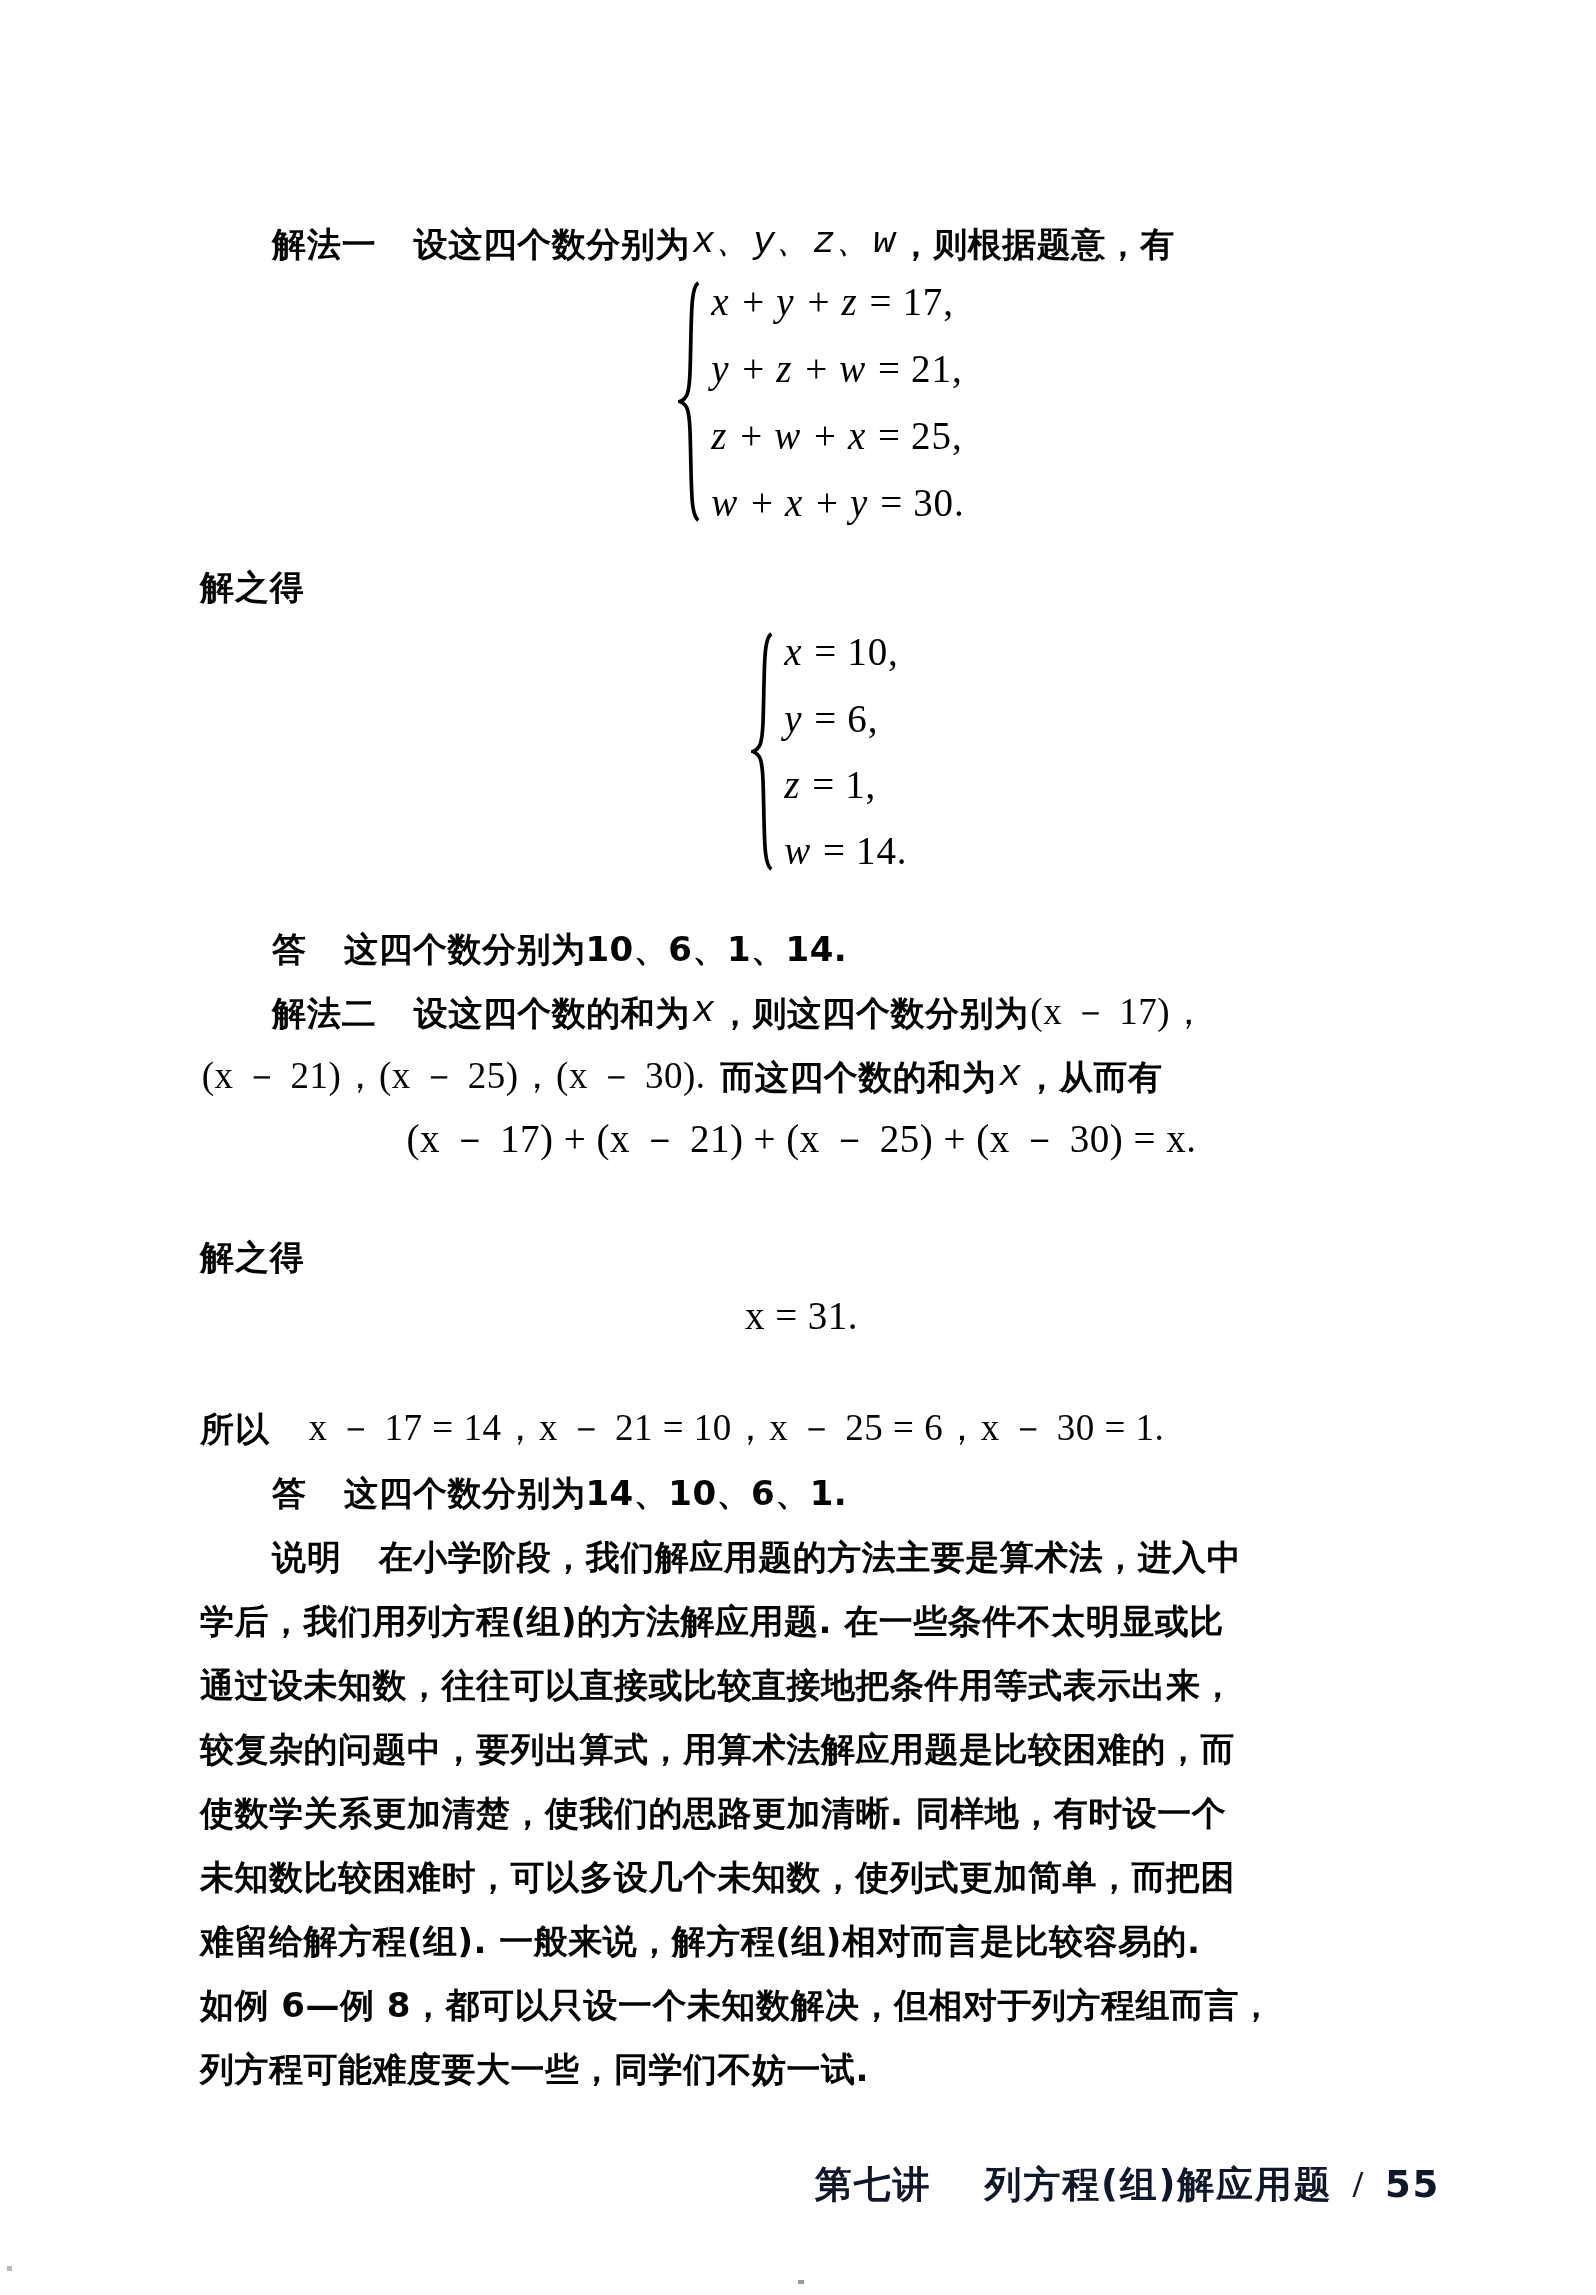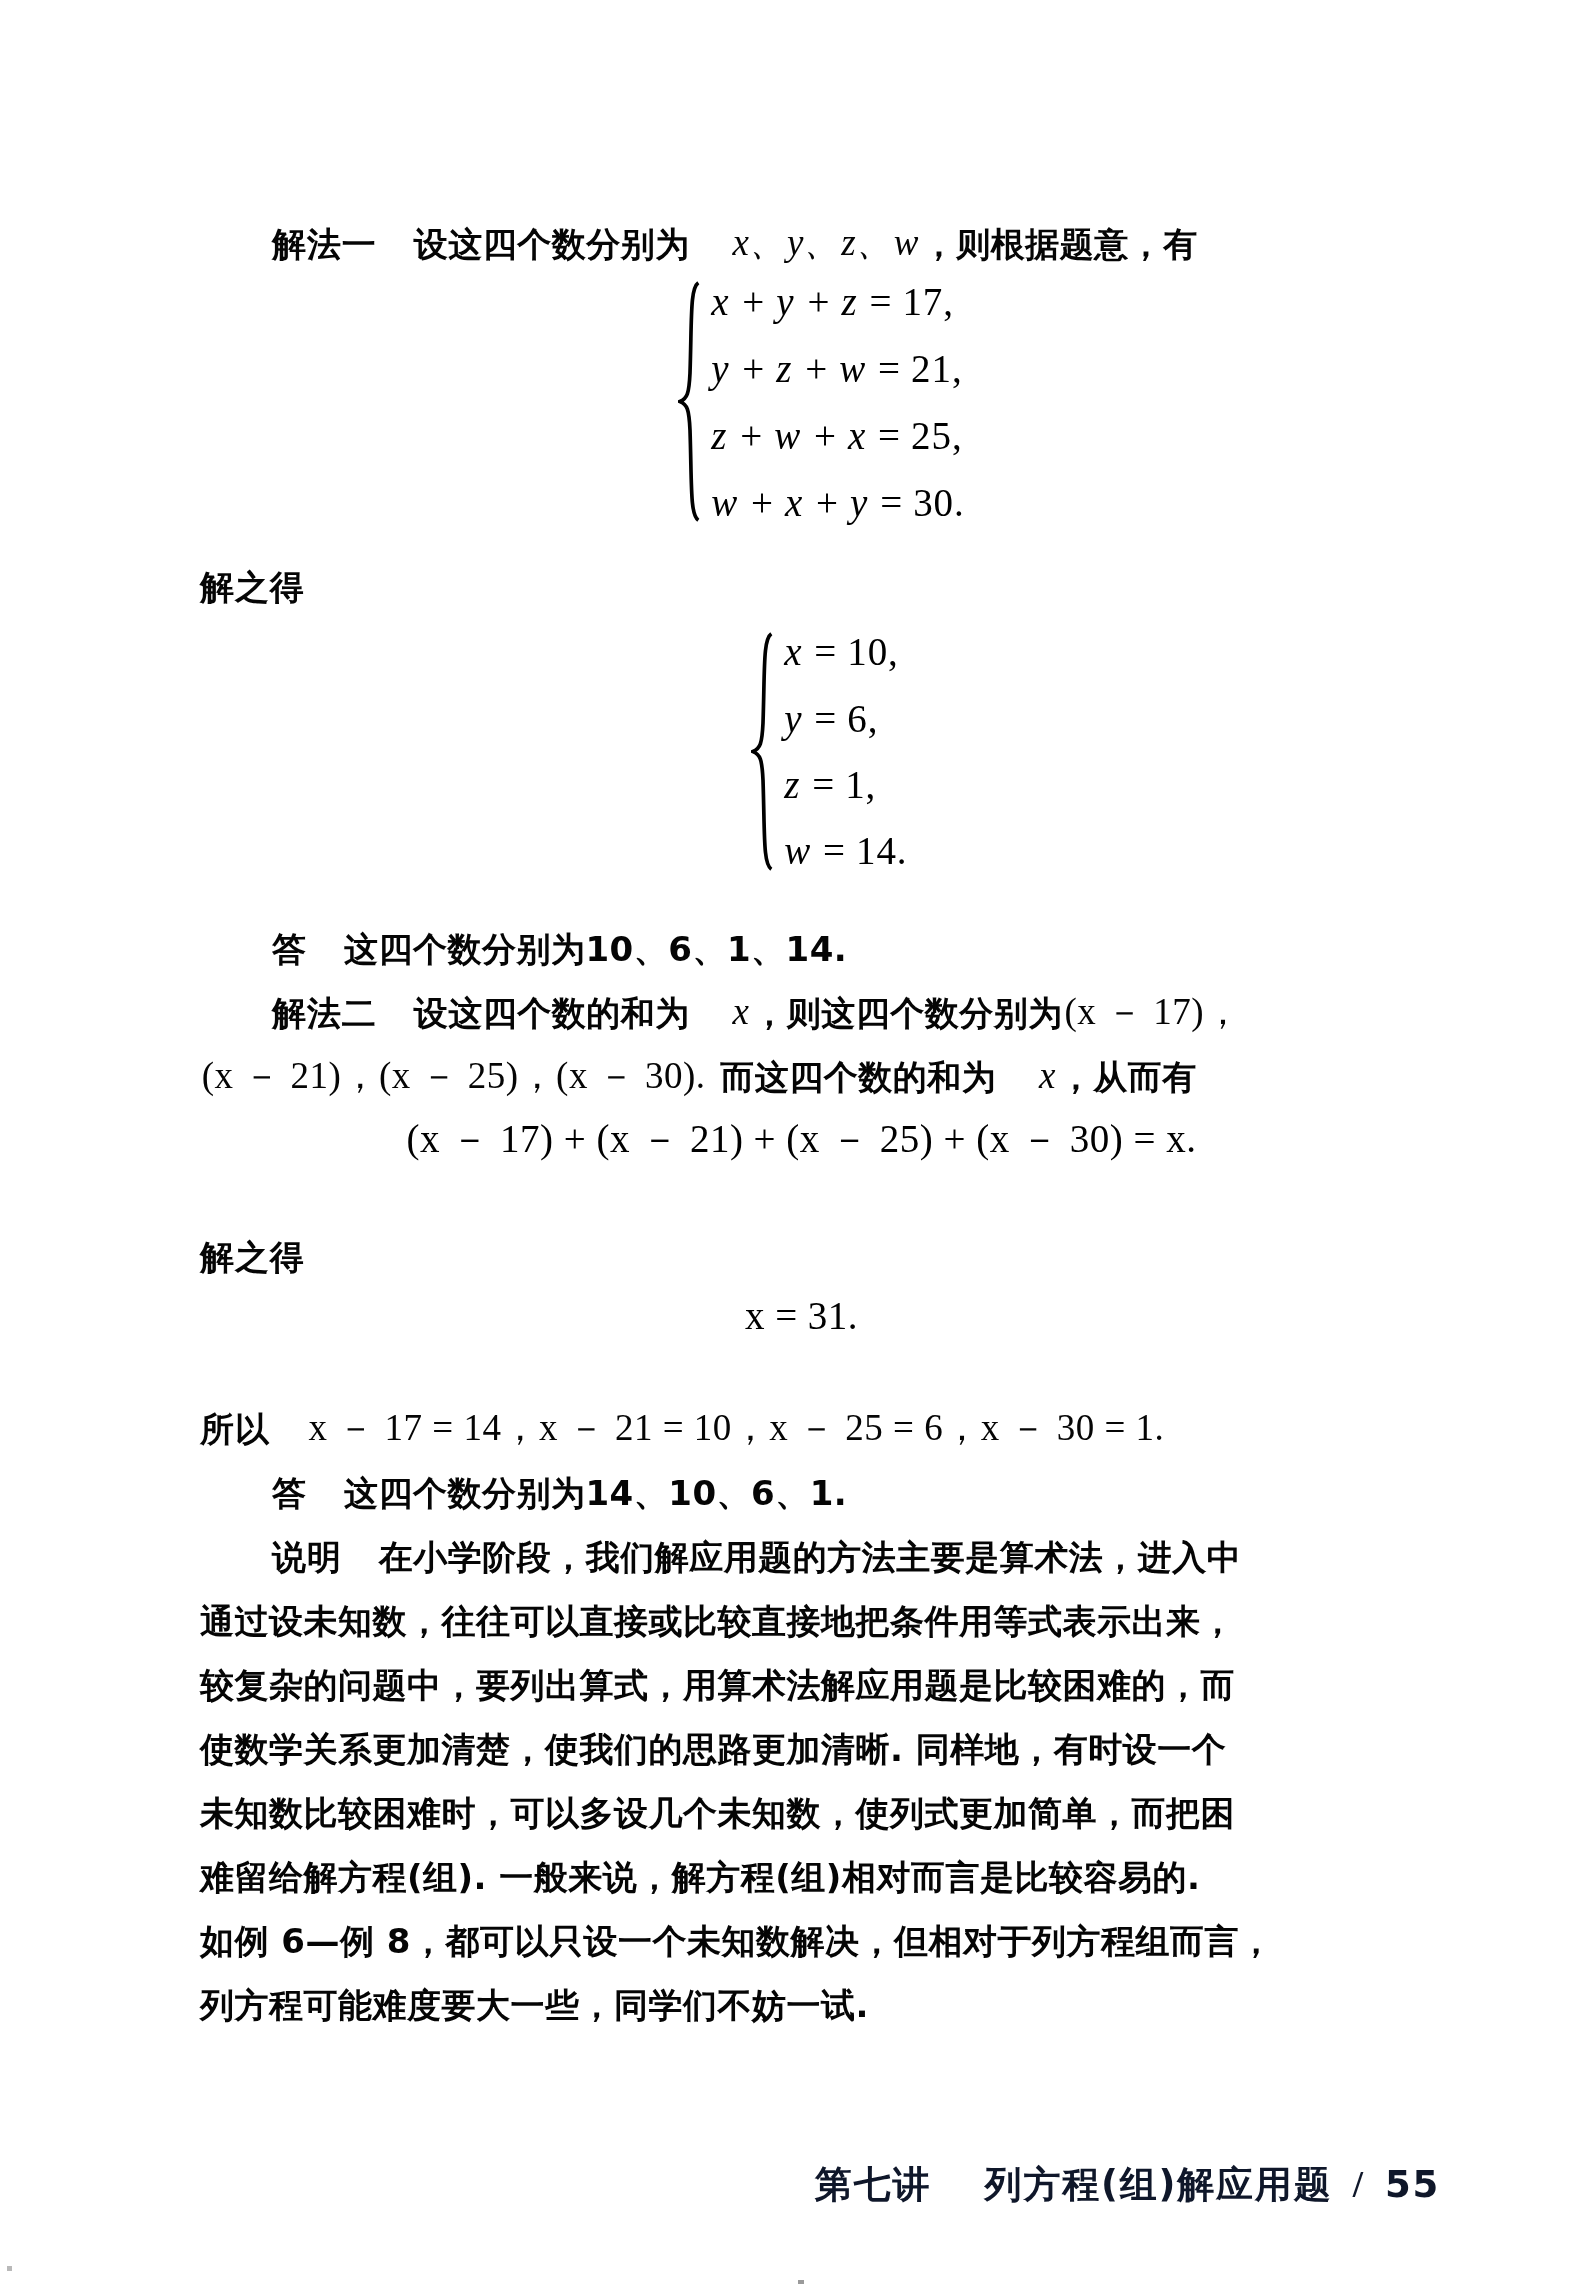--- a/index.html
+++ b/index.html
@@ -111,26 +111,25 @@
     letter-spacing: 0.5px;
     white-space: nowrap;
   }
 
   .block-gap-s { height: 18.4px; }
   .block-gap-m { height: 31px; }
   .block-gap-l { height: 44px; }
 
   
   .im {
-    font-family: Liberation Serif, serif;
+    font-family: Liberation Mono, monospace;
     font-style: italic;
     font-weight: 400;
     font-size: 37px;
     padding: 0 2.8px;
-    margin-left: 40px;
   }
   .nm {
     font-family: "Liberation Serif", "DejaVu Serif", serif;
     font-style: normal;
     font-weight: 400;
     font-size: 37px;
     padding: 0 1.8px;
   }
 
   
@@ -325,20 +324,23 @@
       <span class="gap-wide"></span>
       <span>这四个数分别为14、10、6、1.</span>
     </div>
 
     <div class="para-line cn indent-2">
       <span class="lead">说明</span>
       <span class="gap-wide"></span>
       <span>在小学阶段，我们解应用题的方法主要是算术法，进入中</span>
     </div>
     <div class="para-line cn">
+      <span>学后，我们用列方程(组)的方法解应用题. 在一些条件不太明显或比</span>
+    </div>
+    <div class="para-line cn">
       <span>通过设未知数，往往可以直接或比较直接地把条件用等式表示出来，</span>
     </div>
     <div class="para-line cn">
       <span>较复杂的问题中，要列出算式，用算术法解应用题是比较困难的，而</span>
     </div>
     <div class="para-line cn">
       <span>使数学关系更加清楚，使我们的思路更加清晰. 同样地，有时设一个</span>
     </div>
     <div class="para-line cn">
       <span>未知数比较困难时，可以多设几个未知数，使列式更加简单，而把困</span>

